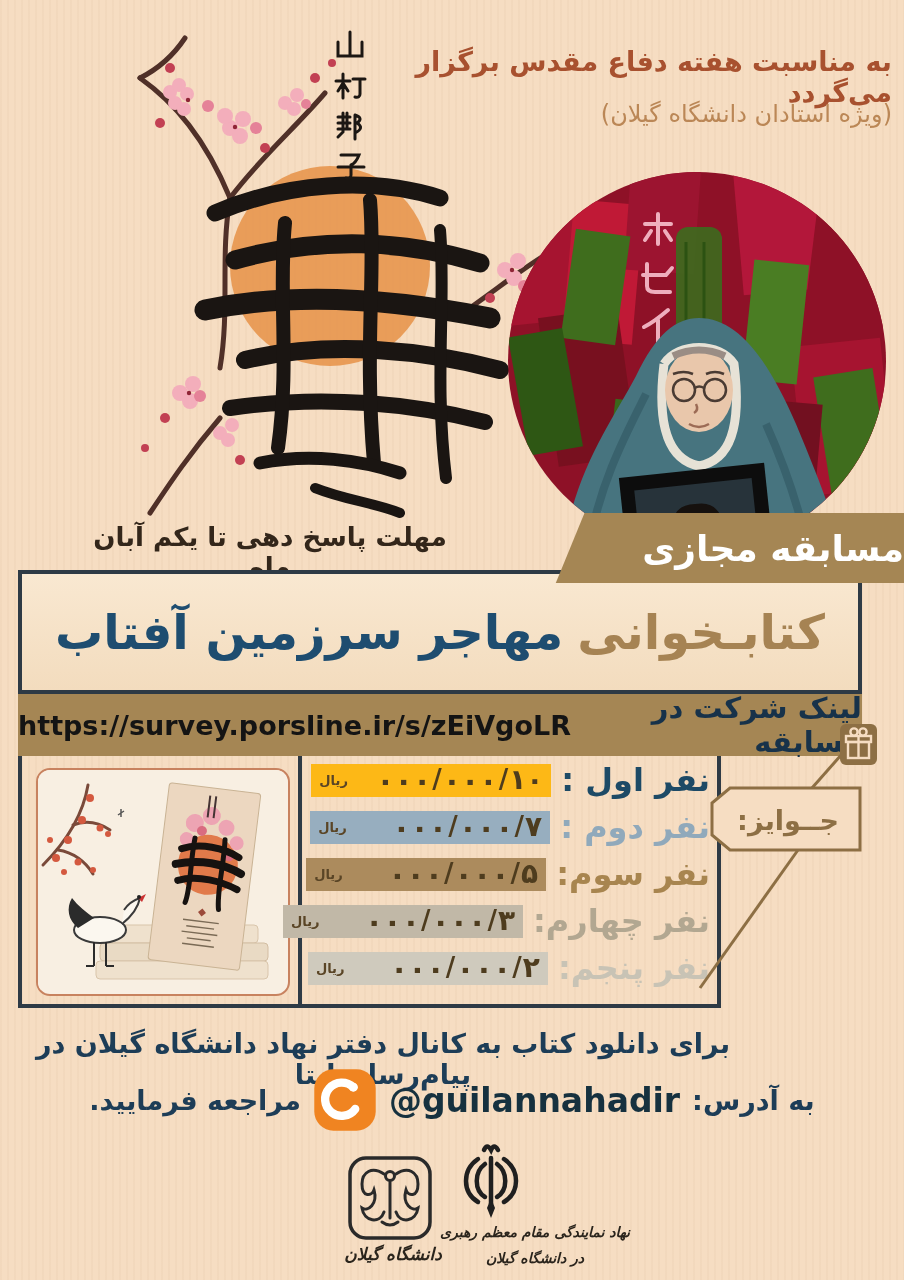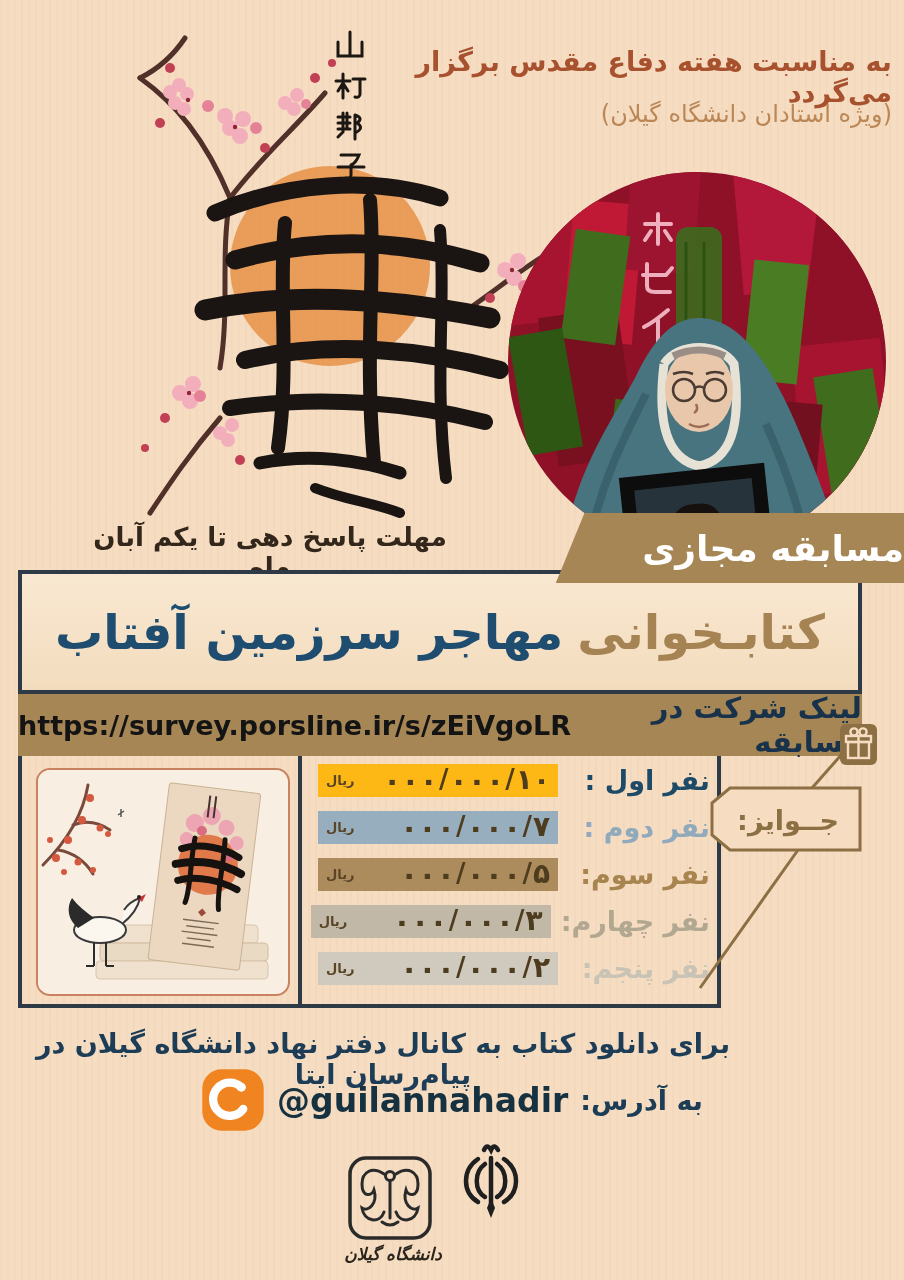--- a/index.html
+++ b/index.html
@@ -32,21 +32,21 @@
   .link-label{font-size:29px;font-weight:bold;color:#17324a;}
   .link-url{font-size:27px;font-weight:bold;color:#141414;direction:ltr;}
   
   .prize-box{top:756px;left:18px;width:695px;height:248px;border:4px solid #2e3a45;border-top:none;z-index:4;}
   .prize-divider{top:756px;left:298px;width:4px;height:248px;background:#2e3a45;z-index:5;}
   
   .book-card{top:768px;left:36px;width:250px;height:224px;background:#f9efe3;border:2px solid #c8825f;border-radius:14px;overflow:hidden;z-index:5;}
   
   .prize-rows{top:762px;left:316px;width:394px;display:flex;flex-direction:column;gap:11px;direction:rtl;z-index:6;}
   .prize-row{display:flex;align-items:center;gap:10px;direction:rtl;height:36px;}
-  .rank-label{flex:0 0 142px;font-size:27px;font-weight:bold;white-space:nowrap;text-align:right;}
+  .rank-label{flex:0 0 142px;font-size:32px;font-weight:bold;white-space:nowrap;text-align:right;}
   .amount-bar{flex:0 0 224px;height:33px;display:flex;align-items:center;justify-content:space-between;direction:rtl;padding:0 8px;}
   .amount{display:flex;align-items:center;direction:rtl;line-height:.9;color:#4e3c1e;font-weight:bold;}
   .amount .part{font-size:30px;}
   .amount .lead{font-size:28px;}
   .amount .sep{font-size:26px;margin:0 1px;}
   .currency{font-size:13px;font-weight:bold;color:#5a4526;}
   
   .footer1{top:1028px;left:0;width:766px;text-align:center;font-size:27px;font-weight:bold;color:#1d3d57;direction:rtl;}
   .footer2{top:1068px;left:0;width:904px;display:flex;align-items:center;justify-content:center;gap:12px;direction:rtl;}
   .footer2 .pre,.footer2 .suf{font-size:27px;font-weight:bold;color:#1d3d57;}
@@ -403,20 +403,21 @@
 
   <div class="abs footer1">برای دانلود کتاب به کانال دفتر نهاد دانشگاه گیلان در پیام‌رسان ایتا</div>
   <div class="abs footer2">
     <span class="pre">به آدرس:</span>
     <span class="handle">@guilannahadir</span>
     <svg width="64" height="64" viewBox="0 0 100 100" aria-hidden="true">
       <rect x="2" y="2" width="96" height="96" rx="30" fill="#f08421"></rect>
       <path d="M63,30 A26,26 0 1 0 66,64" fill="none" stroke="#fff" stroke-width="13" stroke-linecap="round"></path>
       <circle cx="63" cy="30" r="7" fill="#fff"></circle>
     </svg>
+    <span class="suf">مراجعه فرمایید.</span>
   </div>
 
   <svg class="abs" style="left:344px;top:1152px;" width="92" height="92" viewBox="0 0 92 92" aria-hidden="true">
     <rect x="6" y="6" width="80" height="80" rx="16" fill="none" stroke="#2a2a2a" stroke-width="3.5"></rect>
     <g fill="none" stroke="#2a2a2a" stroke-width="3" stroke-linecap="round">
       <circle cx="46" cy="24" r="4.5"></circle>
       <path d="M46,30 V66"></path>
       <path d="M40,22 C28,14 18,20 18,32 C18,46 28,44 30,38 C34,52 24,60 18,56 C20,70 36,72 40,60"></path>
       <path d="M52,22 C64,14 74,20 74,32 C74,46 64,44 62,38 C58,52 68,60 74,56 C72,70 56,72 52,60"></path>
       <path d="M38,70 q8,6 16,0"></path>
@@ -428,14 +429,18 @@
     <g fill="none" stroke="#1f1f1f" stroke-width="4.5" stroke-linecap="round">
       <path d="M30,8 q3,-7 7,0 q3,-7 7,0"></path>
       <path d="M37,16 V56 L37,62"></path>
       <path d="M31,22 C20,30 20,48 31,55"></path>
       <path d="M24,17 C8,28 8,50 24,60"></path>
       <path d="M43,22 C54,30 54,48 43,55"></path>
       <path d="M50,17 C66,28 66,50 50,60"></path>
     </g>
     <path d="M37,56 l-4,10 l4,10 l4,-10 Z" fill="#1f1f1f"></path>
   </svg>
+  <div class="abs nahad-caption">
+    <div>نهاد نمایندگی مقام معظم رهبری</div>
+    <div>در دانشگاه گیلان</div>
+  </div>
 
 </div>
 
 </body></html>

